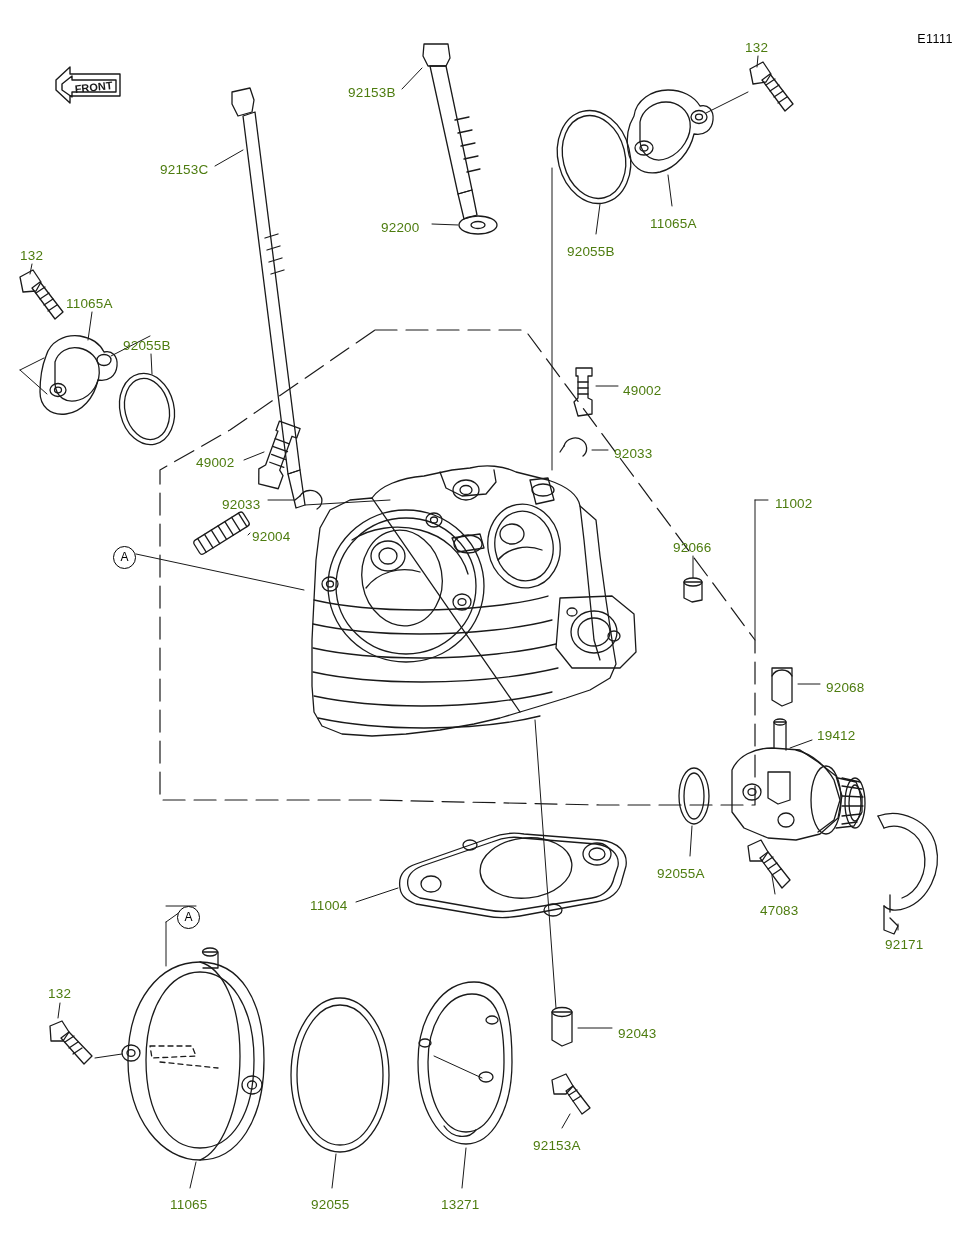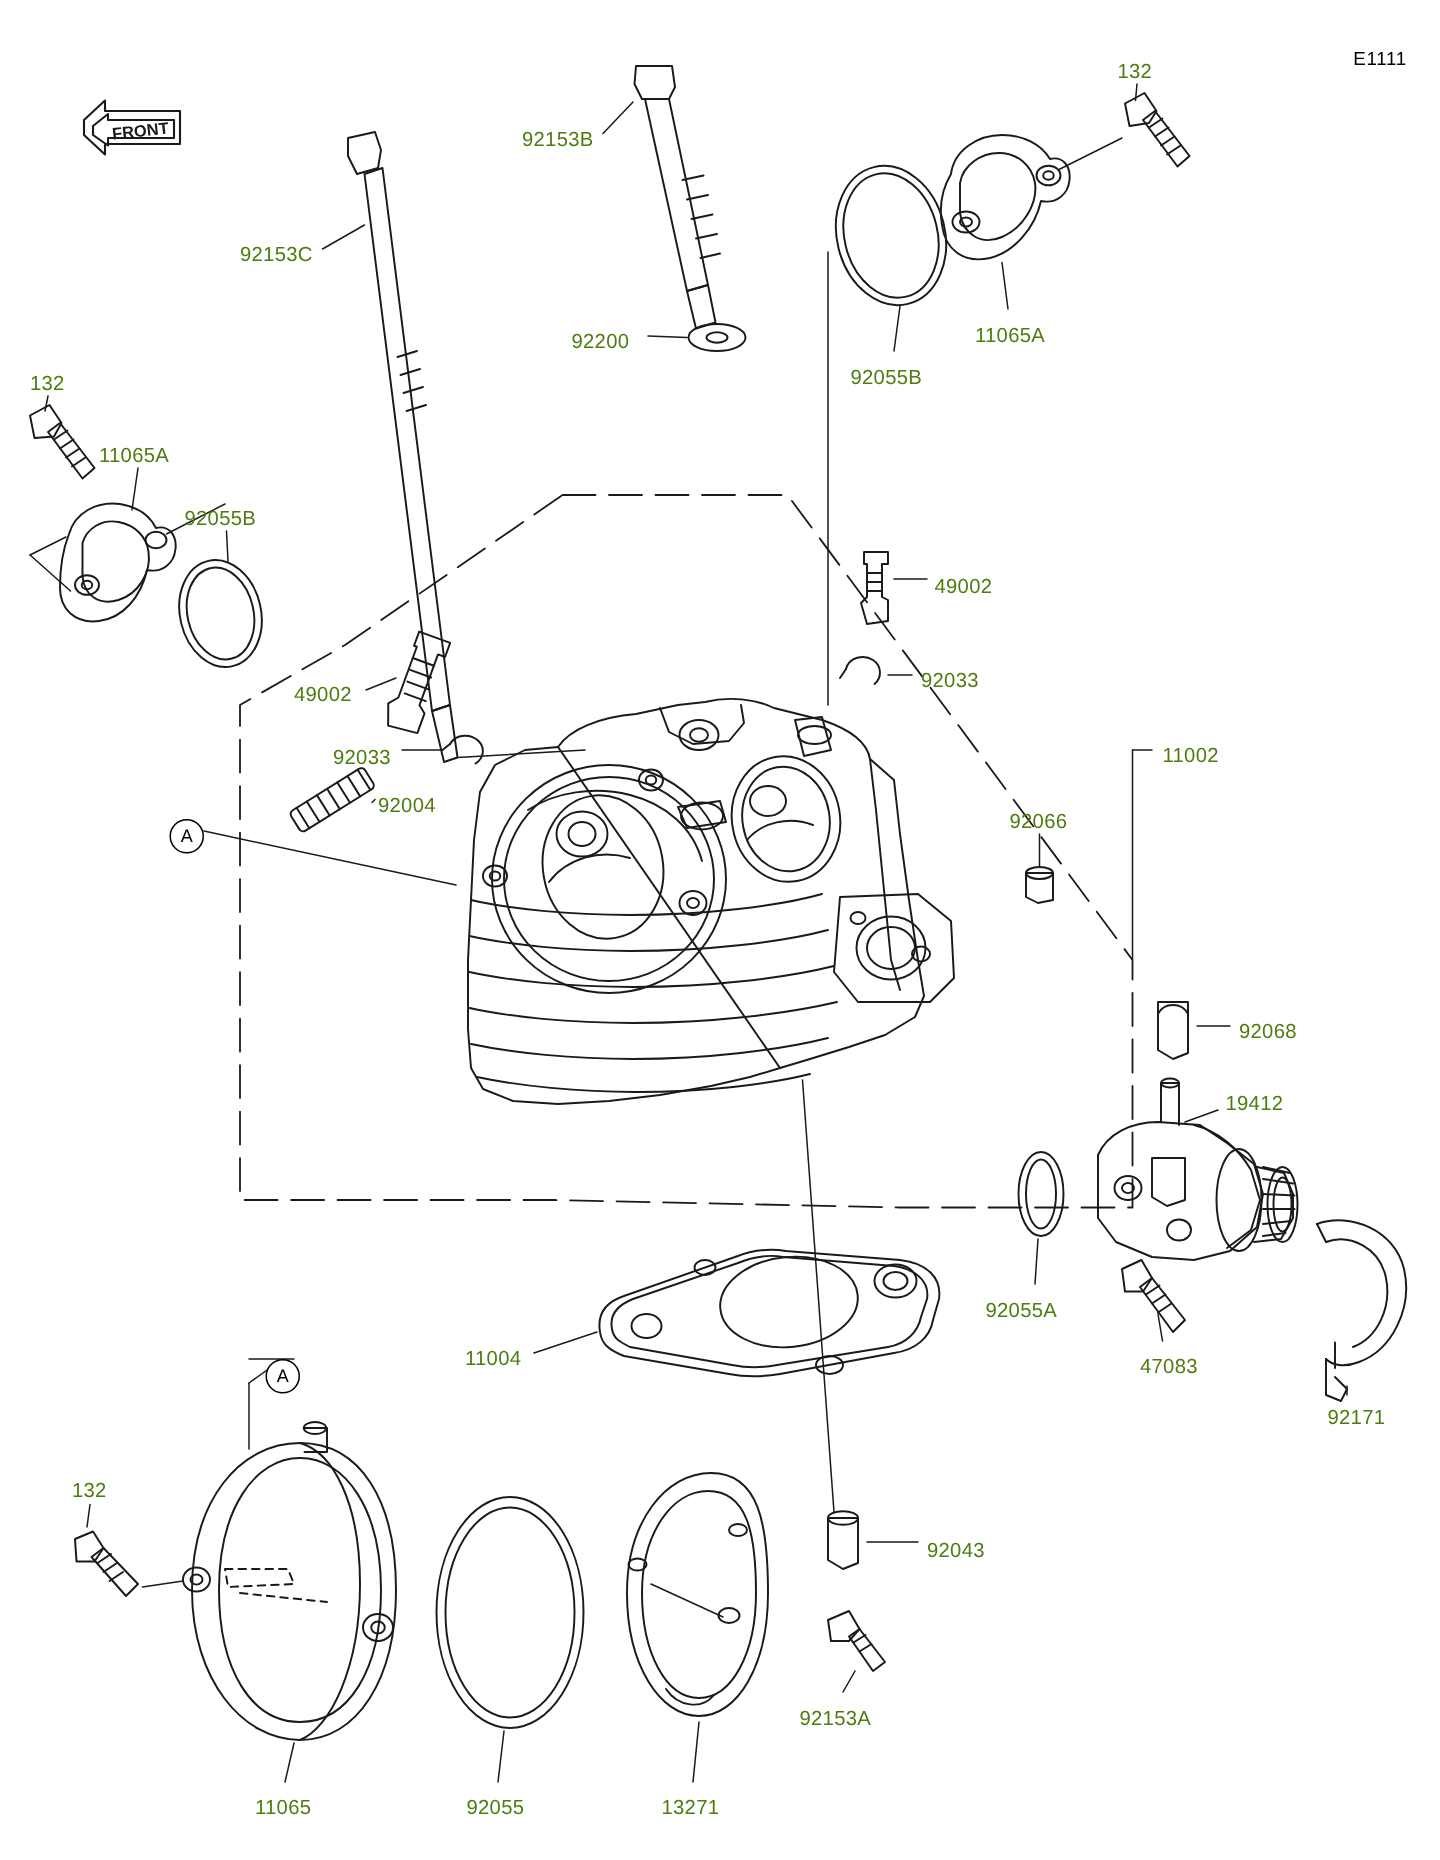--- a/index.html
+++ b/index.html
@@ -402,21 +402,21 @@
   <div class="front-badge">
     <svg viewBox="0 0 78 58" xmlns="http://www.w3.org/2000/svg">
       <g fill="none" stroke="#1a1a1a" stroke-width="1.4" stroke-linejoin="round">
         <path d="M6 18 L20 5 L20 12 L70 12 L70 34 L20 34 L20 41 L6 28 Z" fill="#ffffff"></path>
         <path d="M12 22 L22 14 L22 18 L66 18 L66 30 L22 30 L22 35 L12 28 Z"></path>
       </g>
       <text x="44" y="29" font-family="Liberation Sans, sans-serif" font-size="11" font-weight="bold" text-anchor="middle" fill="#1a1a1a" transform="rotate(-6 44 29)">FRONT</text>
     </svg>
   </div>
 
-  <div class="diagram-code" style="right:22px; top:32px;text-align:right;">E1111</div>
+  <div class="diagram-code" style="right:7px; top:32px;text-align:right;">E1111</div>
 
   <div class="label" style="left:745px; top:40px;">132</div>
   <div class="label" style="left:348px; top:85px;">92153B</div>
   <div class="label" style="left:160px; top:162px;">92153C</div>
   <div class="label" style="left:650px; top:216px;">11065A</div>
   <div class="label" style="left:381px; top:220px;">92200</div>
   <div class="label" style="left:567px; top:244px;">92055B</div>
   <div class="label" style="left:20px;  top:248px;">132</div>
   <div class="label" style="left:66px;  top:296px;">11065A</div>
   <div class="label" style="left:123px; top:338px;">92055B</div>

